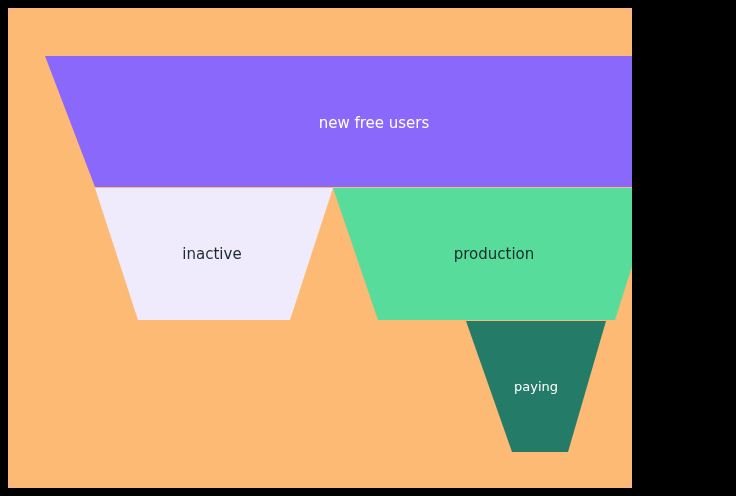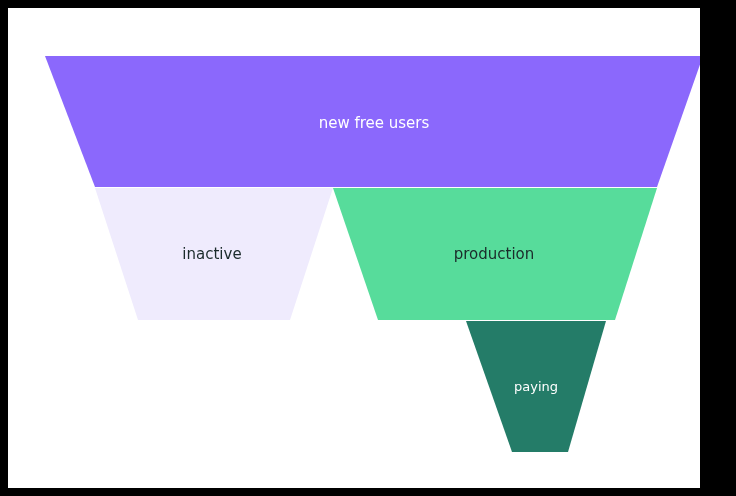--- a/index.html
+++ b/index.html
@@ -47,21 +47,21 @@
     font-family: "DejaVu Sans", sans-serif;
     text-anchor: middle;
     dominant-baseline: middle;
     pointer-events: none;
   }
 </style>
 </head>
 <body>
 
 <div id="funnel-app" style="background: rgb(0, 0, 0);">
-  <div id="canvas-area" style="background: #ffffff; left: 8px; top: 8px; width: 692px; height: 480px;">
+  <div id="canvas-area" style="background: #fdba74; left: 8px; top: 8px; width: 624px; height: 480px;">
     <svg id="funnel-svg" viewBox="0 0 736 496" xmlns="http://www.w3.org/2000/svg" style="left: -8px; top: -8px;">
 
       <g>
         <polygon class="stage-shape" points="45,56 703,56 657,187 95,187" fill="#8B68FC"></polygon>
         <text class="stage-label" x="374" y="123" fill="#FFFFFF" font-size="15">new free users</text>
       </g>
 
       <g>
         <polygon class="stage-shape" points="95,188 333,188 290,320 138,320" fill="#EFEBFD"></polygon>
         <text class="stage-label" x="212" y="254" fill="#1B2B2B" font-size="15">inactive</text>

